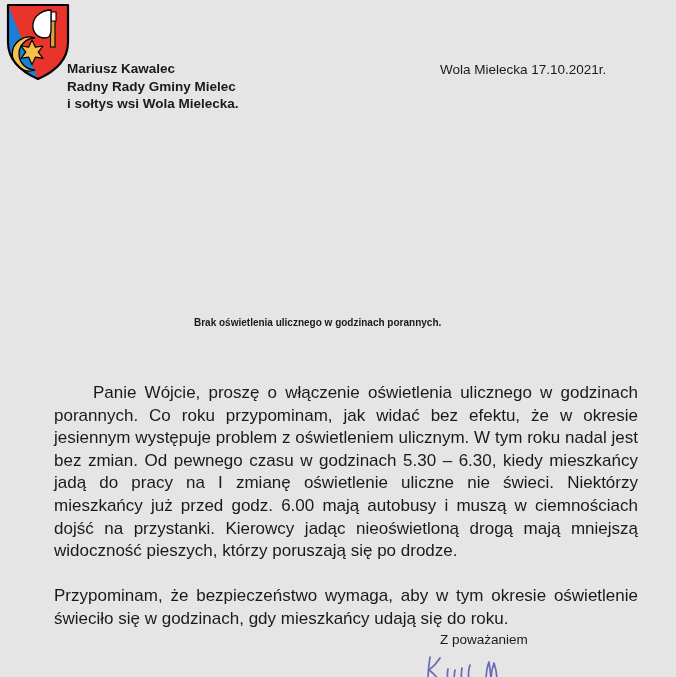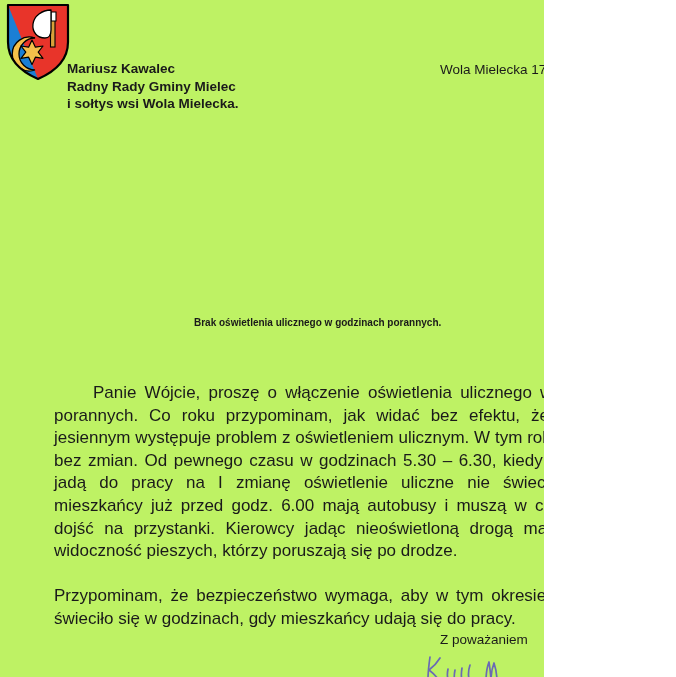--- a/index.html
+++ b/index.html
@@ -3,23 +3,23 @@
 <meta charset="utf-8">
 <title>Letter</title>
 <style>
   html, body {
     margin: 0;
     padding: 0;
     background: #ffffff;
   }
   .page {
     position: relative;
-    width: 544px;
+    width: 676px;
     height: 677px;
-    background: #bef264;
+    background: #e5e5e5;
     overflow: hidden;
     font-family: "Liberation Sans", sans-serif;
     color: #1a1a1a;
     -webkit-font-smoothing: antialiased;
   }
 
   
   .crest {
     position: absolute;
     left: 4px;
@@ -150,21 +150,21 @@
     <div>i sołtys wsi Wola Mielecka.</div>
   </div>
 
   <div class="placedate">Wola Mielecka 17.10.2021r.</div>
 
 
   <div class="subject">Brak oświetlenia ulicznego w godzinach porannych.</div>
 
   <div class="body">
     <p class="first">Panie Wójcie, proszę o włączenie oświetlenia ulicznego w godzinach porannych. Co roku przypominam, jak widać bez efektu, że w okresie jesiennym występuje problem z oświetleniem ulicznym. W tym roku nadal jest bez zmian. Od pewnego czasu w godzinach 5.30 – 6.30, kiedy mieszkańcy jadą do pracy na I zmianę oświetlenie uliczne nie świeci. Niektórzy mieszkańcy już przed godz. 6.00 mają autobusy i muszą w ciemnościach dojść na przystanki. Kierowcy jadąc nieoświetloną drogą mają mniejszą widoczność pieszych, którzy poruszają się po drodze.</p>
-    <p class="second">Przypominam, że bezpieczeństwo wymaga, aby w tym okresie oświetlenie świeciło się w godzinach, gdy mieszkańcy udają się do pracy.</p>
+    <p class="second">Przypominam, że bezpieczeństwo wymaga, aby w tym okresie oświetlenie świeciło się w godzinach, gdy mieszkańcy udają się do roku.</p>
   </div>
 
   <div class="closing">Z poważaniem</div>
 
   <div class="signature">
     <svg width="190" height="30" viewBox="0 0 190 30" xmlns="http://www.w3.org/2000/svg">
       <g fill="none" stroke="#6a6ab4" stroke-width="1.7" stroke-linecap="round" stroke-linejoin="round">
         <path d="M6 2 C5 9 4 16 4 24"></path>
         <path d="M16 3 C13 8 9 12 5 15 C9 18 13 22 16 27"></path>
         <path d="M24 14 C23 19 23 23 25 26"></path>

